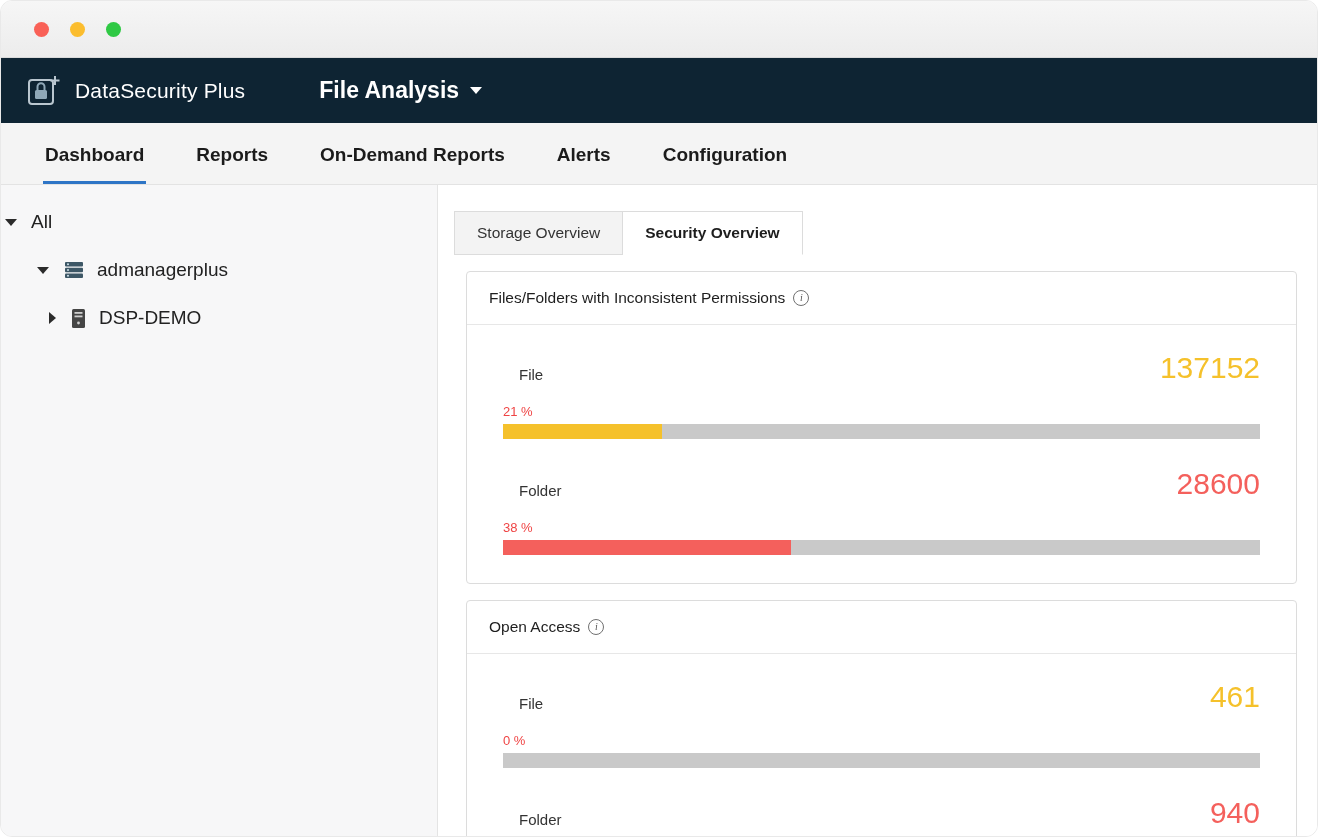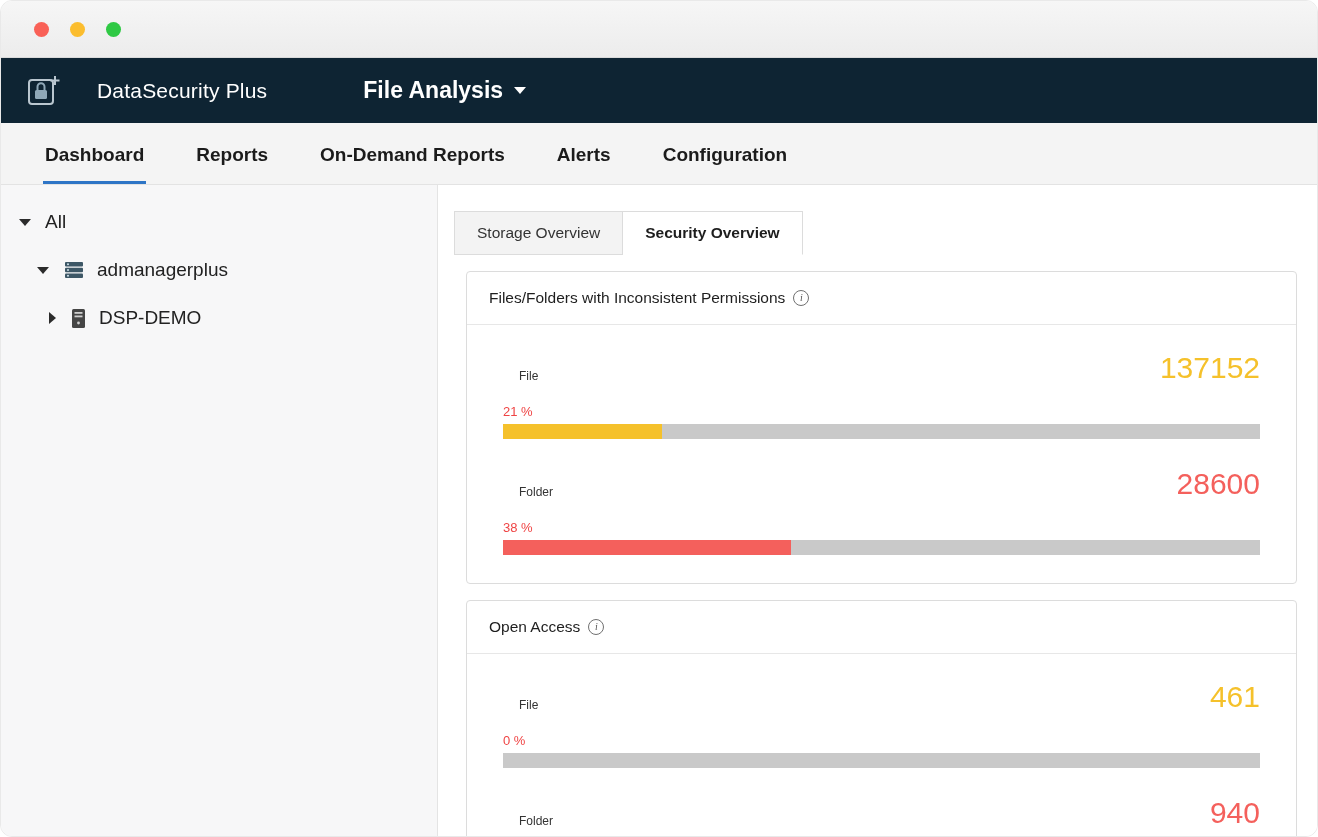--- a/index.html
+++ b/index.html
@@ -22,21 +22,20 @@
     display: flex; align-items: center;
     padding-left: 33px; gap: 21px;
   }
   .traffic-dot { width: 15px; height: 15px; border-radius: 50%; cursor: pointer; }
 
   
   .appbar {
     height: 65px;
     display: flex; align-items: center;
     padding: 0 24px;
-    gap: 22px;
   }
   .logo-wrap { display: flex; align-items: center; }
   .app-name { color: #ffffff; font-size: 21px; font-weight: 400; margin-left: 14px; letter-spacing: .2px; }
   .module {
     margin-left: 74px;
     color: #ffffff; font-size: 23px; font-weight: 700;
     display: flex; align-items: center; gap: 11px; cursor: pointer;
   }
   .caret-down-white {
     width: 0; height: 0;
@@ -63,21 +62,21 @@
   
   .content { display: flex; height: 653px; }
 
   .sidebar {
     width: 437px; flex: none;
     background: #f7f7f8;
     border-right: 1px solid #e4e4e4;
     padding-top: 26px;
   }
   .tree-row { display: flex; align-items: center; margin-bottom: 26px; font-size: 19px; color: #222; cursor: pointer; }
-  .tree-row.lv0 { padding-left: 18px; }
+  .tree-row.lv0 { padding-left: 4px; }
   .tree-row.lv1 { padding-left: 36px; }
   .tree-row.lv2 { padding-left: 48px; }
   .caret-open {
     width: 0; height: 0; flex: none;
     border-left: 6px solid transparent; border-right: 6px solid transparent;
     border-top: 7px solid #2b2b2b;
     margin-right: 14px;
   }
   .caret-closed {
     width: 0; height: 0; flex: none;
@@ -123,21 +122,21 @@
     border: 1px solid #707070; color: #555;
     font-size: 10px; line-height: 1;
     display: flex; align-items: center; justify-content: center;
     font-family: "Liberation Serif", serif; font-style: italic;
     cursor: pointer; flex: none;
   }
   .card-body { padding: 8px 36px 28px; }
   .meter { margin-top: 20px; }
   .meter + .meter { margin-top: 30px; }
   .meter-top { display: flex; justify-content: space-between; align-items: flex-end; }
-  .meter-label { font-size: 12px; color: #333; padding-left: 16px; }
+  .meter-label { font-size: 15px; color: #333; padding-left: 16px; }
   .meter-value { font-size: 30px; line-height: 1; font-weight: 400; }
   .meter-pct { font-size: 13px; color: #ef4444; margin: 21px 0 5px; }
   .meter-bar { height: 15px; width: 100%; }
   .meter-fill { height: 100%; }
 </style>
 </head>
 <body>
 
 <div class="window">
 

